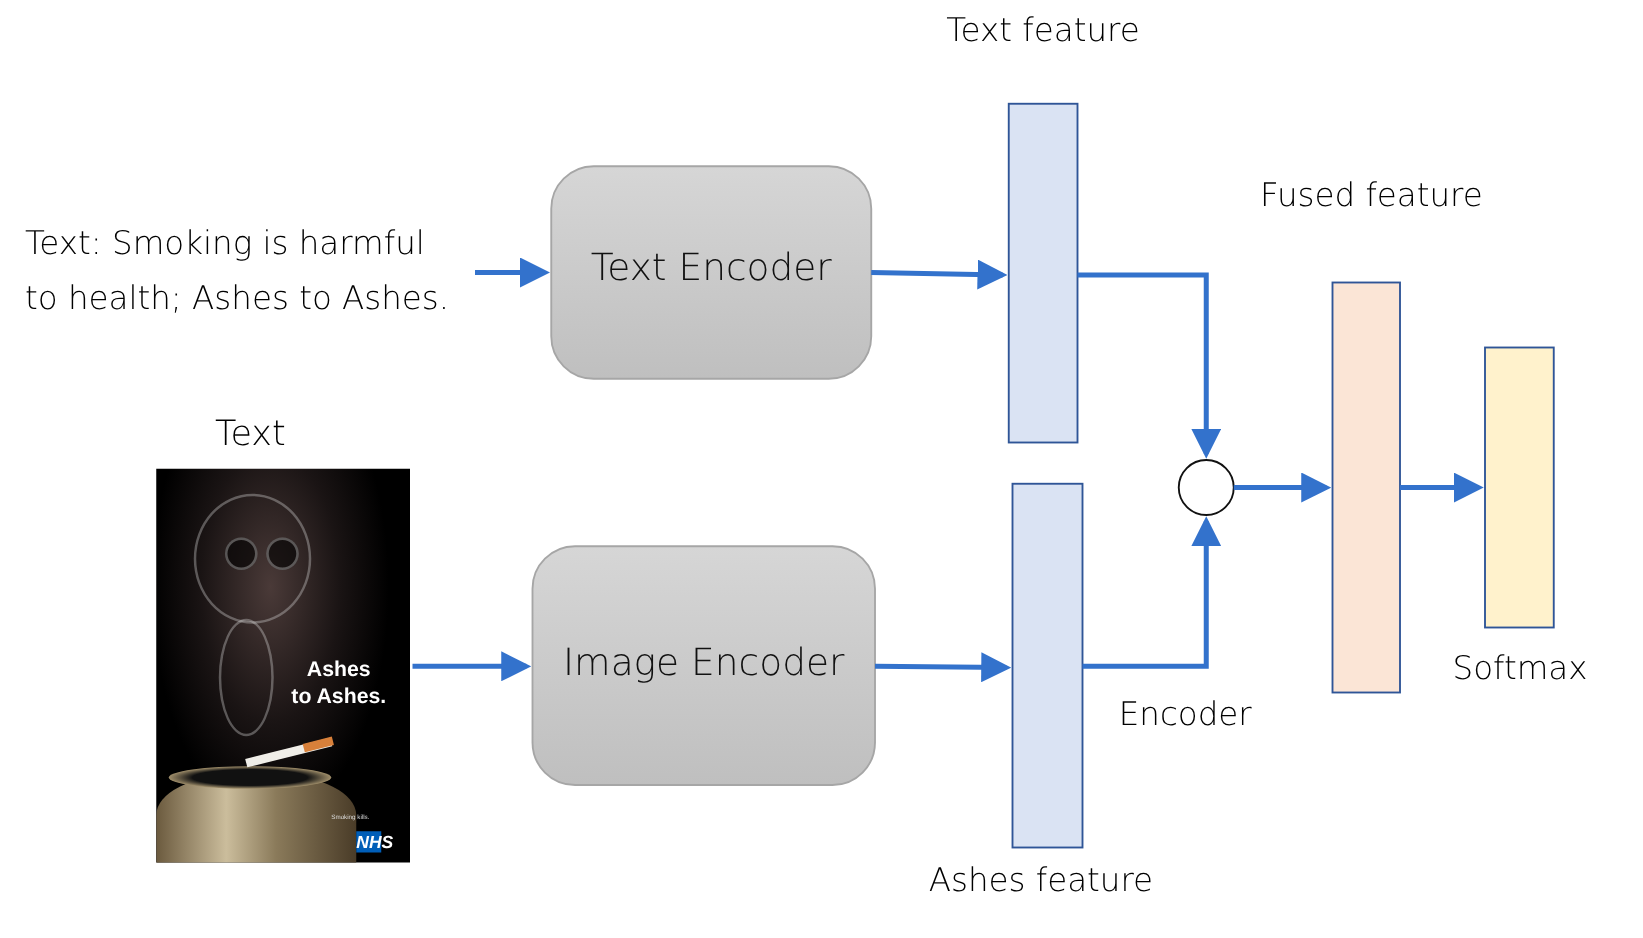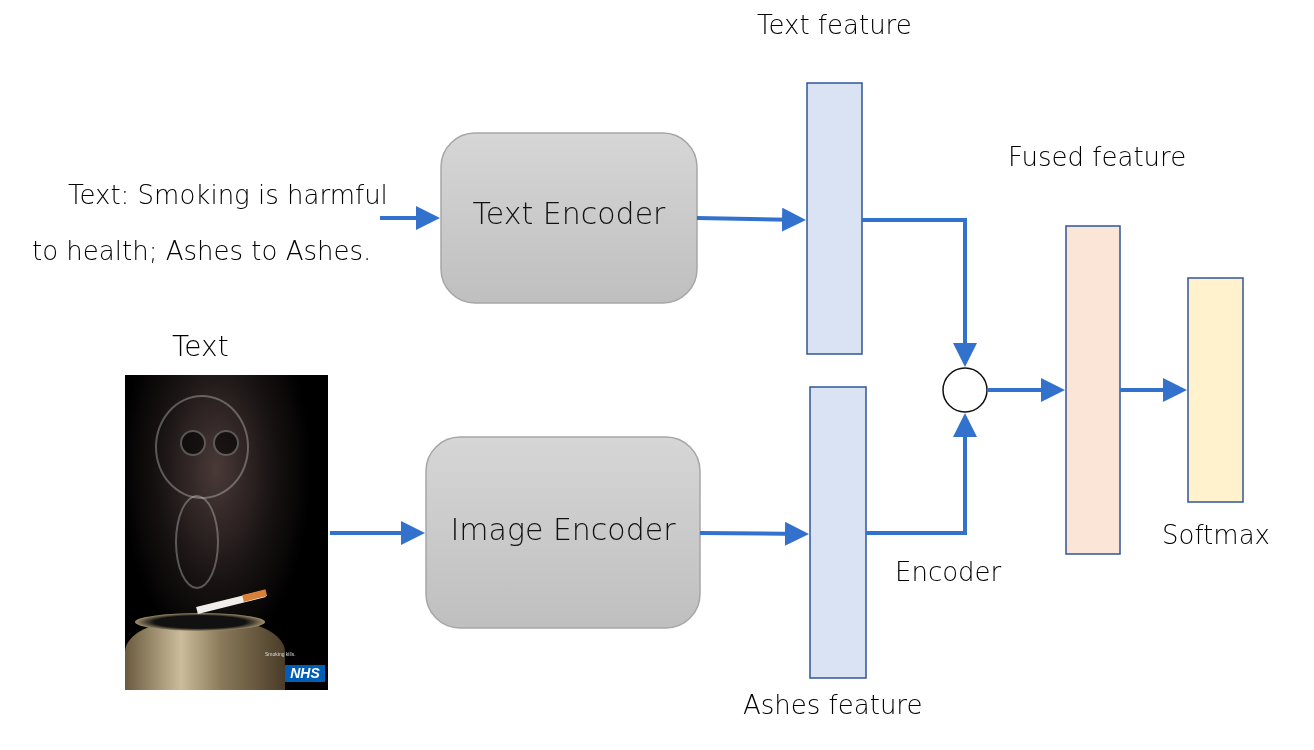--- a/index.html
+++ b/index.html
@@ -17,21 +17,21 @@
   .urn { position:absolute; left:0; top:245px; width:160px; height:80px;
          background: linear-gradient(90deg,#6b5a3e 0%,#cbbd9c 35%,#8a7a5a 60%,#4a3c28 100%);
          border-radius: 40% 40% 0 0; }
   .urn-rim { position:absolute; left:10px; top:238px; width:130px; height:18px; border-radius:50%;
              background: radial-gradient(ellipse,#111 50%,#9c8b68 70%); }
   .cig { position:absolute; left:72px; top:232px; width:70px; height:7px; background:#f0eee8;
          transform: rotate(-14deg); transform-origin:left center; }
   .cig-filter { position:absolute; left:118px; top:220px; width:24px; height:7px; background:#d8803a;
                 transform: rotate(-14deg); transform-origin:left center; }
   .poster-tag { position:absolute; left:140px; top:276px; color:#ddd; font-family:"Liberation Sans", sans-serif; font-size:5px; }
-  .nhs { position:absolute; left:160px; top:290px; width:40px; height:17px; background:#005eb8; color:#fff;
+  .nhs { position:absolute; left:160px; top:290px; width:20px; height:17px; background:#005eb8; color:#fff;
          font-family:"Liberation Sans", sans-serif; font-weight:bold; font-style:italic; font-size:14px;
          line-height:17px; text-align:center; }
 </style>
 </head>
 <body>
 
 <svg width="1314" height="750">
   <defs>
     <linearGradient id="encGrad" x1="0" y1="0" x2="0" y2="1">
       <stop offset="0" stop-color="#d6d6d6"></stop>
@@ -63,34 +63,38 @@
     <line x1="330" y1="533" x2="421" y2="533" marker-end="url(#ah)"></line>
     <line x1="697" y1="218" x2="802" y2="220" marker-end="url(#ah)"></line>
     <line x1="700" y1="533" x2="805" y2="534" marker-end="url(#ah)"></line>
     <polyline points="862,220 965,220 965,363" marker-end="url(#ah)"></polyline>
     <polyline points="866,533 965,533 965,417" marker-end="url(#ah)"></polyline>
     <line x1="987" y1="390" x2="1061" y2="390" marker-end="url(#ah)"></line>
     <line x1="1120" y1="390" x2="1183" y2="390" marker-end="url(#ah)"></line>
   </g>
 </svg>
 
-<div class="lbl" style="left:20px; top:180px;margin-left:48px;">Text: Smoking is harmful</div>
-<div class="lbl" style="left:20px; top:236px;margin-left:12px;">to health; Ashes to Ashes.</div>
+<div class="lbl" style="left:20px; top:180px;">Text: Smoking is harmful</div>
+<div class="lbl" style="left:20px; top:224px;">to health; Ashes to Ashes.</div>
 <div class="lbl" style="left:172px; top:330px; font-size:28px;">Text</div>
 
 <div class="lbl" style="left:757px; top:10px;">Text feature</div>
 <div class="lbl" style="left:1008px; top:142px;">Fused feature</div>
 <div class="lbl" style="left:895px; top:557px;">Encoder</div>
 <div class="lbl" style="left:1162px; top:520px;text-align:right;">Softmax</div>
 <div class="lbl" style="left:743px; top:690px;">Ashes feature</div>
 
 <div class="poster">
   <div class="smoke" style="left:30px; top:20px; width:90px; height:100px;"></div>
   <div class="smoke" style="left:55px; top:55px; width:22px; height:22px; background:rgba(0,0,0,0.6);"></div>
   <div class="smoke" style="left:88px; top:55px; width:22px; height:22px; background:rgba(0,0,0,0.6);"></div>
   <div class="smoke" style="left:50px; top:120px; width:40px; height:90px;"></div>
+  <div class="poster-title">
+    <div>Ashes</div>
+    <div>to Ashes.</div>
+  </div>
   <div class="urn"></div>
   <div class="urn-rim"></div>
   <div class="cig"></div>
   <div class="cig-filter"></div>
   <div class="poster-tag">Smoking kills.</div>
   <div class="nhs">NHS</div>
 </div>
 
 </body></html>

